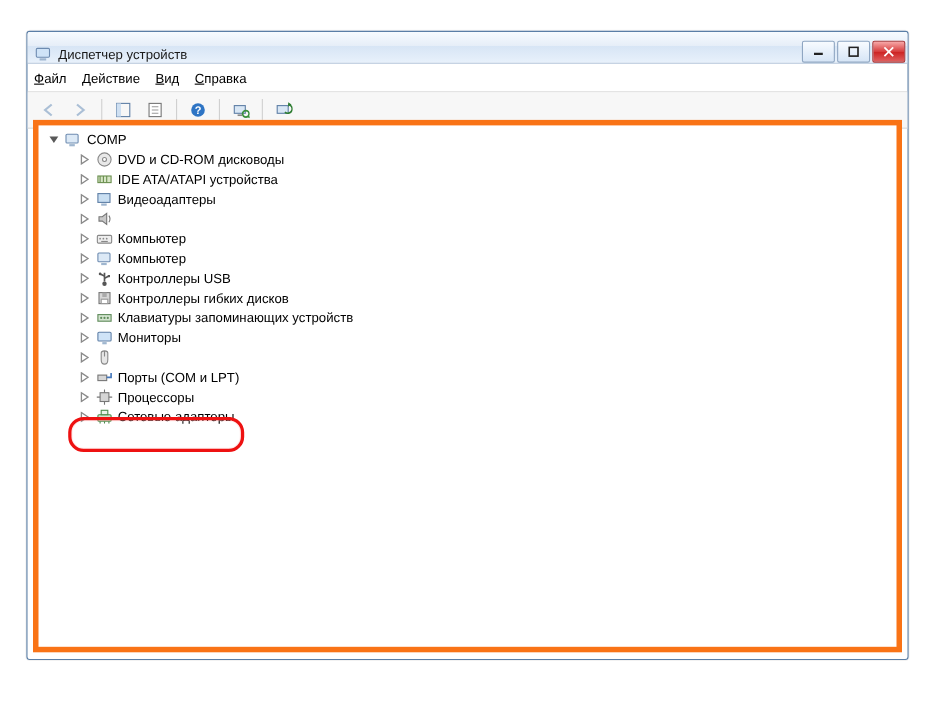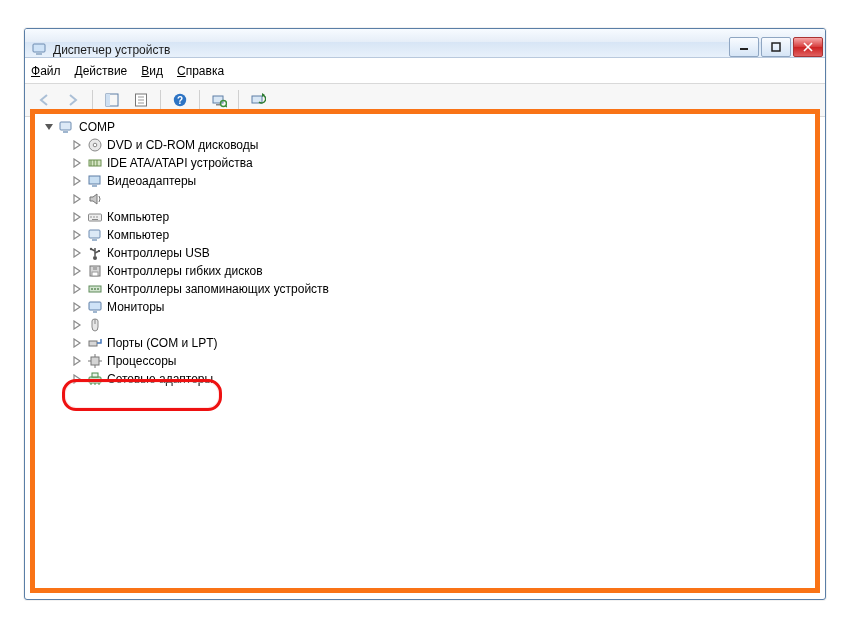--- a/index.html
+++ b/index.html
@@ -263,21 +263,21 @@
               </svg>
             </span>
             <span class="tree-icon">
               <svg width="16" height="16">
                 <rect x="2" y="5" width="12" height="6" fill="#d3e4d0" stroke="#5f8b5a"></rect>
                 <circle cx="5" cy="8" r="1" fill="#5f8b5a"></circle>
                 <circle cx="8" cy="8" r="1" fill="#5f8b5a"></circle>
                 <circle cx="11" cy="8" r="1" fill="#5f8b5a"></circle>
               </svg>
             </span>
-            <span class="tree-label">Контроллеры запоминающих устройств</span>
+            <span class="tree-label">Клавиатуры запоминающих устройств</span>
           </div>
           <div class="tree-row">
             <span class="expander">
               <svg width="10" height="10">
                 <path d="M2 1 L8 5 L2 9 Z" fill="none" stroke="#8a8a8a" stroke-width="1.2"></path>
               </svg>
             </span>
             <span class="tree-icon">
               <svg width="16" height="16">
                 <rect x="2" y="3" width="12" height="8" rx="1" fill="#cfe3f7" stroke="#5f7fa6"></rect>

